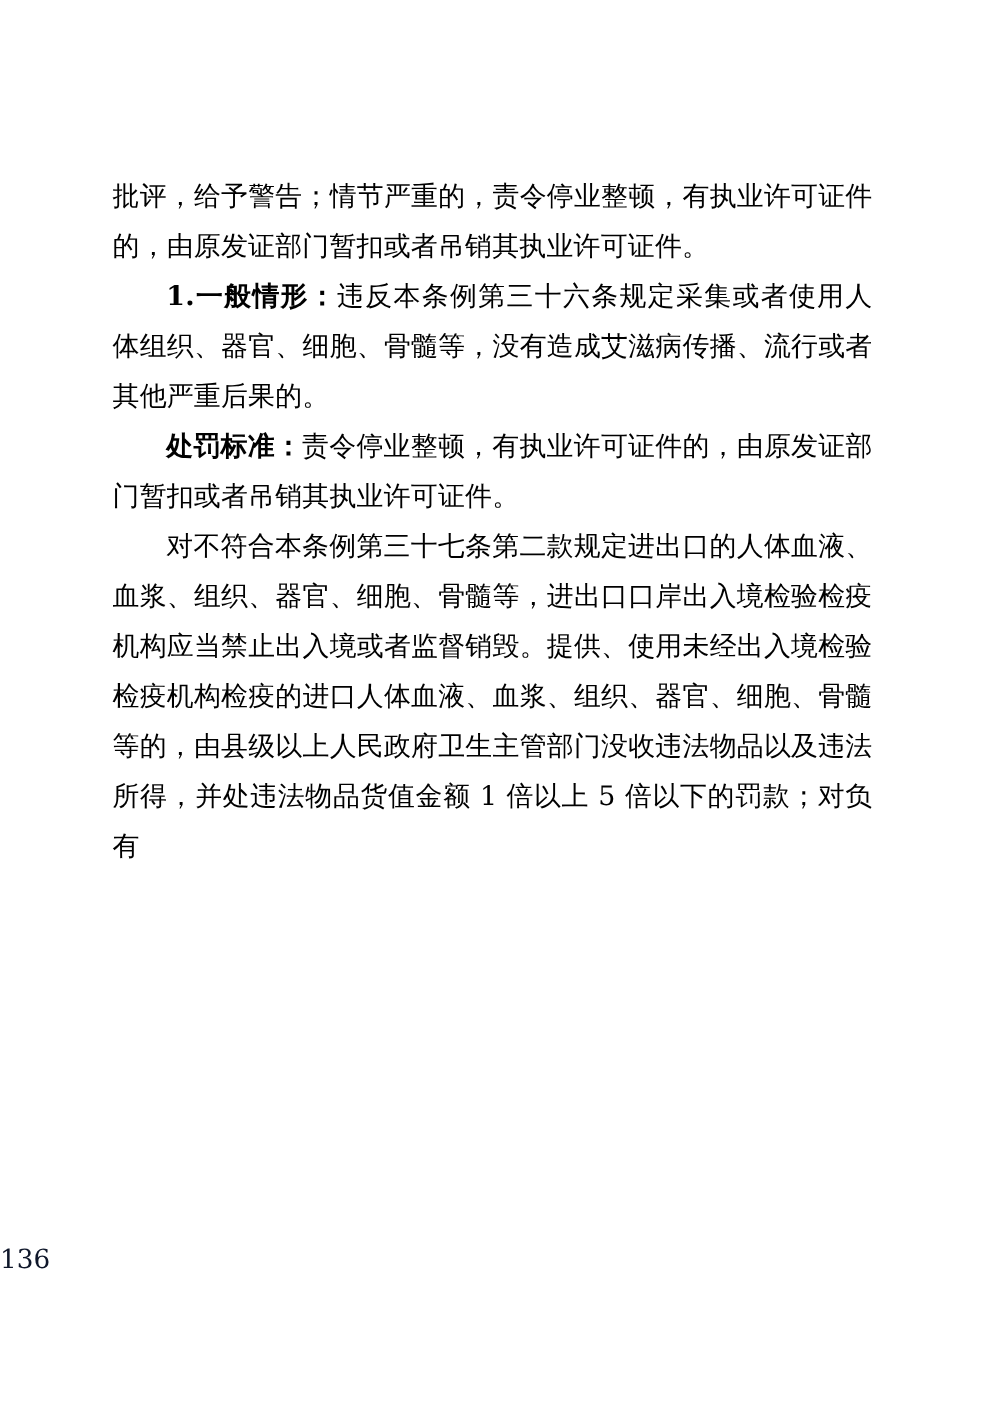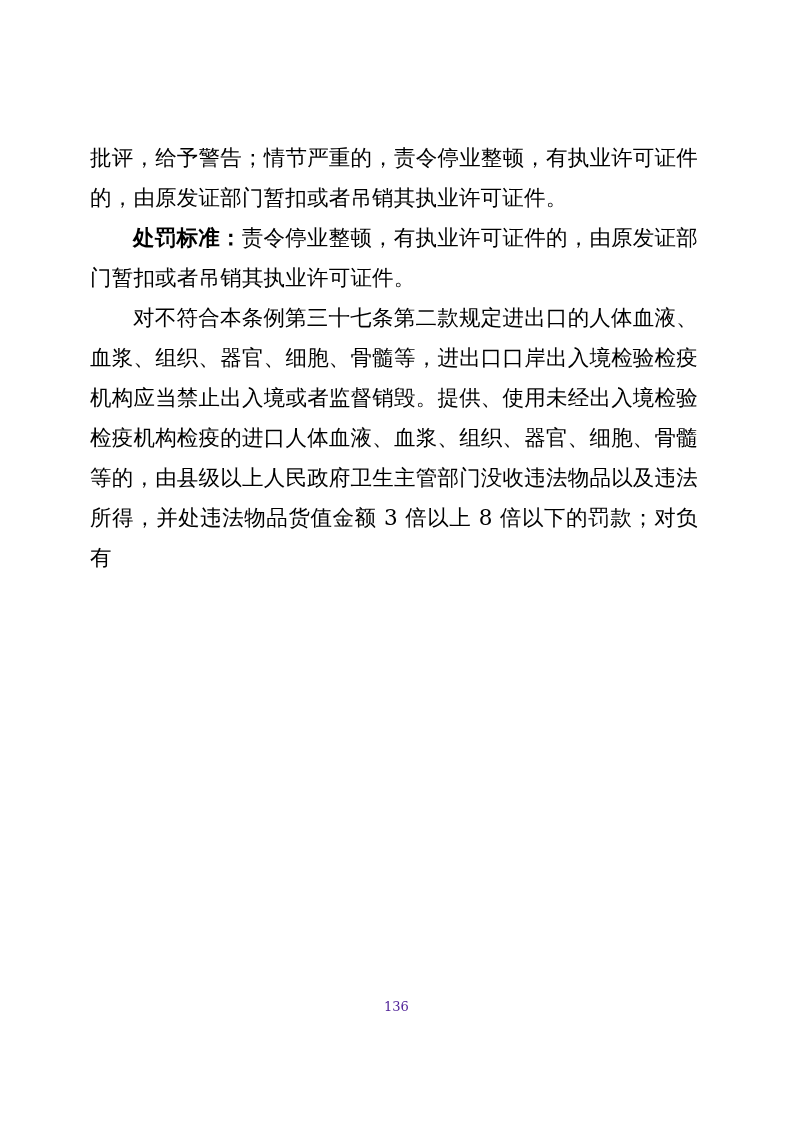--- a/index.html
+++ b/index.html
@@ -32,29 +32,30 @@
   }
   .para.indent { text-indent: 2em; }
   .para.justify-last { text-align-last: justify; }
   .seg.bold { font-weight: bold; }
   .seg.gap { margin-left: 0.55em; }
   .page-number {
     position: absolute;
     left: 0;
     right: 0;
     top: 995px;
-    text-align: center;
-    font-size: 13px;
+    text-align: left;
+    font-size: 21px;
     line-height: 24px;
-    color: #4c1d95;
+    color: #0f172a;
   }
 </style>
 </head>
 <body>
 
 <div class="page">
   <div class="text-block">
       <p class="para"><span class="seg">批评，给予警告；情节严重的，责令停业整顿，有执业许可证件的，由原发证部门暂扣或者吊销其执业许可证件。</span></p>
+      <p class="para indent"><span class="seg bold">1.一般情形：</span><span class="seg">违反本条例第三十六条规定采集或者使用人体组织、器官、细胞、骨髓等，没有造成艾滋病传播、流行或者其他严重后果的。</span></p>
       <p class="para indent"><span class="seg bold">处罚标准：</span><span class="seg">责令停业整顿，有执业许可证件的，由原发证部门暂扣或者吊销其执业许可证件。</span></p>
-      <p class="para indent justify-last"><span class="seg">对不符合本条例第三十七条第二款规定进出口的人体血液、血浆、组织、器官、细胞、骨髓等，进出口口岸出入境检验检疫机构应当禁止出入境或者监督销毁。提供、使用未经出入境检验检疫机构检疫的进口人体血液、血浆、组织、器官、细胞、骨髓等的，由县级以上人民政府卫生主管部门没收违法物品以及违法所得，并处违法物品货值金额 3 倍以上 8 倍以下的罚款；对负有</span></p>
+      <p class="para indent justify-last"><span class="seg">对不符合本条例第三十七条第二款规定进出口的人体血液、血浆、组织、器官、细胞、骨髓等，进出口口岸出入境检验检疫机构应当禁止出入境或者监督销毁。提供、使用未经出入境检验检疫机构检疫的进口人体血液、血浆、组织、器官、细胞、骨髓等的，由县级以上人民政府卫生主管部门没收违法物品以及违法所得，并处违法物品货值金额 1 倍以上 5 倍以下的罚款；对负有</span></p>
     </div>
   <div class="page-number">136</div>
 </div>
 
 </body></html>

